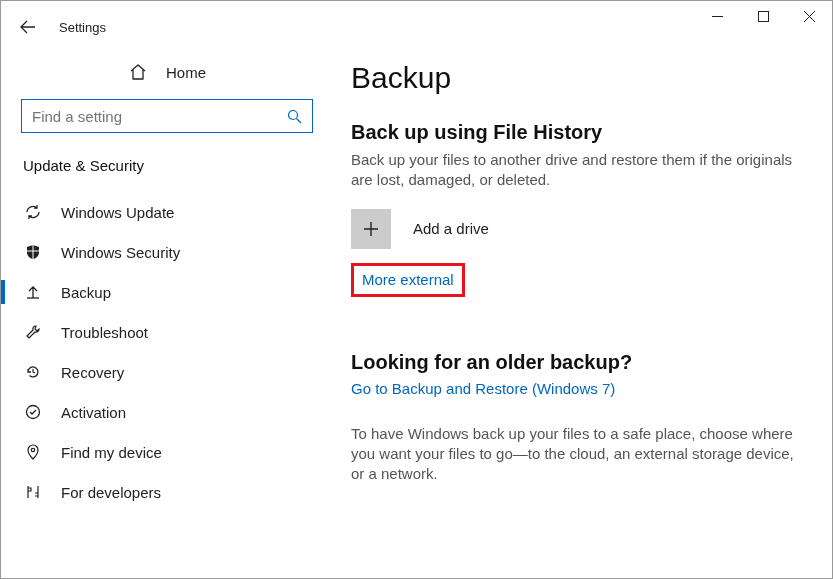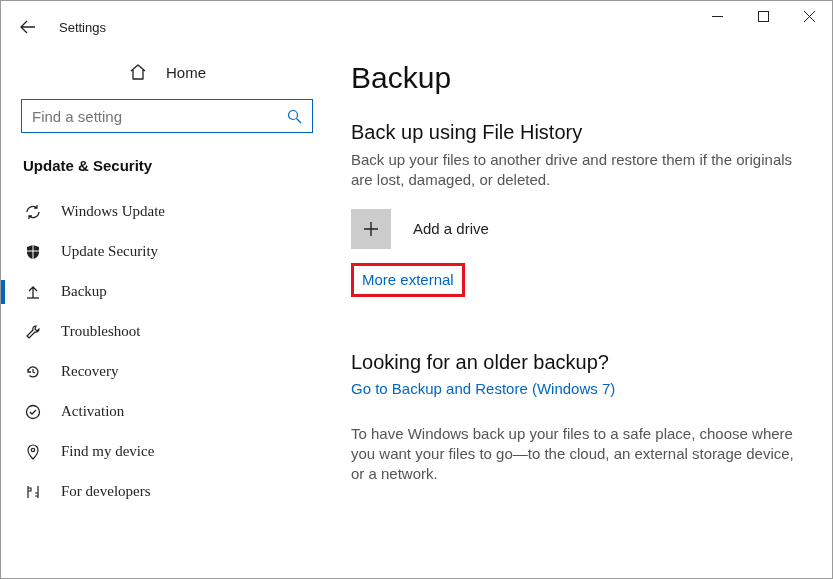--- a/index.html
+++ b/index.html
@@ -38,49 +38,48 @@
   display:flex;
   align-items:center;
   padding: 0 10px;
 }
 .search input {
   border:none; outline:none; flex:1; font-size:15px; color:#666; background:transparent;
 }
 .search .sicon { color:#0067c0; }
 .section-header {
   font-size: 15px;
-  font-weight: 700;
+  font-weight: 400;
   padding: 4px 22px 18px 22px;
   color:#111;
 }
 .nav-item {
   display:flex;
-  align-items:flex-start;
+  align-items:flex-end;
   padding: 11px 22px;
   cursor:pointer;
   position:relative;
-  font-family:Liberation Serif, serif;
 }
 .nav-item.active::before {
   content:"";
   position:absolute;
   left:0; top:8px; bottom:8px;
   width:4px;
   background:#0067c0;
 }
 .nav-item .icon { width:20px; display:flex; align-items:center; justify-content:center; margin-right:18px; }
 .nav-item span.txt { font-size:15px; color:#222; }
 
 .main {
   flex:1;
   padding: 26px 34px 0 18px;
   overflow-y:auto;
 }
 .page-title { font-size: 30px; font-weight: 400; margin-bottom: 26px; color:#111; }
-.subhead { font-size: 20px; font-weight: 400; margin-bottom: 6px; color:#111; }
+.subhead { font-size: 20px; font-weight: 700; margin-bottom: 6px; color:#111; }
 .desc { font-size: 15px; color:#555; margin-bottom: 18px; line-height:1.35; }
 .add-drive {
   display:flex; align-items:center; gap:22px; margin-bottom:14px;
   cursor:pointer;
 }
 .add-drive .plusbox {
   width:40px; height:40px; background:#ccc; display:flex; align-items:center; justify-content:center;
 }
 .add-drive .label { font-size:15px; color:#222; }
 .link { font-size:15px; color:#0067c0; cursor:pointer; display:inline-block; }
@@ -156,21 +155,21 @@
         </span>
       <span class="txt">Windows Update</span>
     </div>
     <div class="nav-item">
       <span class="icon">
           <svg width="18" height="18" viewBox="0 0 18 18">
             <path d="M9 2 L15 4 V9 C15 13 12 15.5 9 16 C6 15.5 3 13 3 9 V4 Z" stroke="#222" fill="#222" stroke-width="0"></path>
             <path d="M9 2 V16 M3 8 H15" stroke="#fff" stroke-width="1"></path>
           </svg>
         </span>
-      <span class="txt">Update Security</span>
+      <span class="txt">Windows Security</span>
     </div>
     <div class="nav-item active">
       <span class="icon">
           <svg width="18" height="18" viewBox="0 0 18 18">
             <path d="M9 15 V4 M5 8 L9 4 L13 8" stroke="#222" fill="none" stroke-width="1.3"></path>
             <path d="M3 15 H15" stroke="#222" stroke-width="1.3"></path>
           </svg>
         </span>
       <span class="txt">Backup</span>
     </div>

